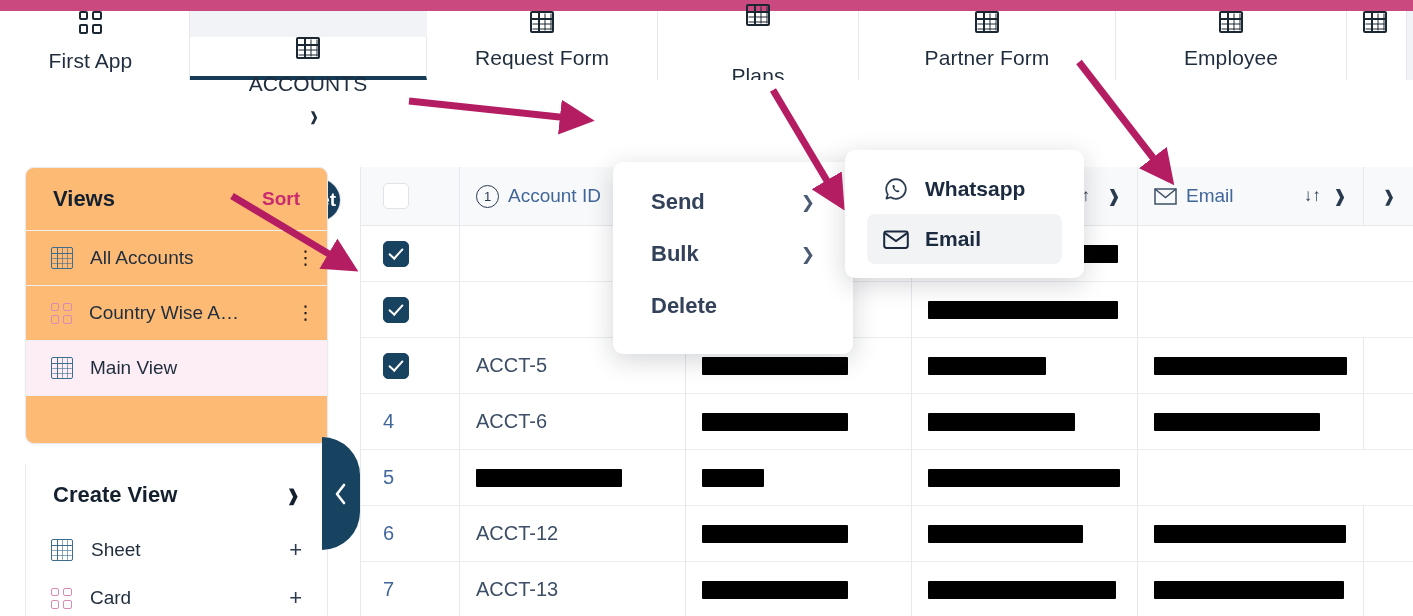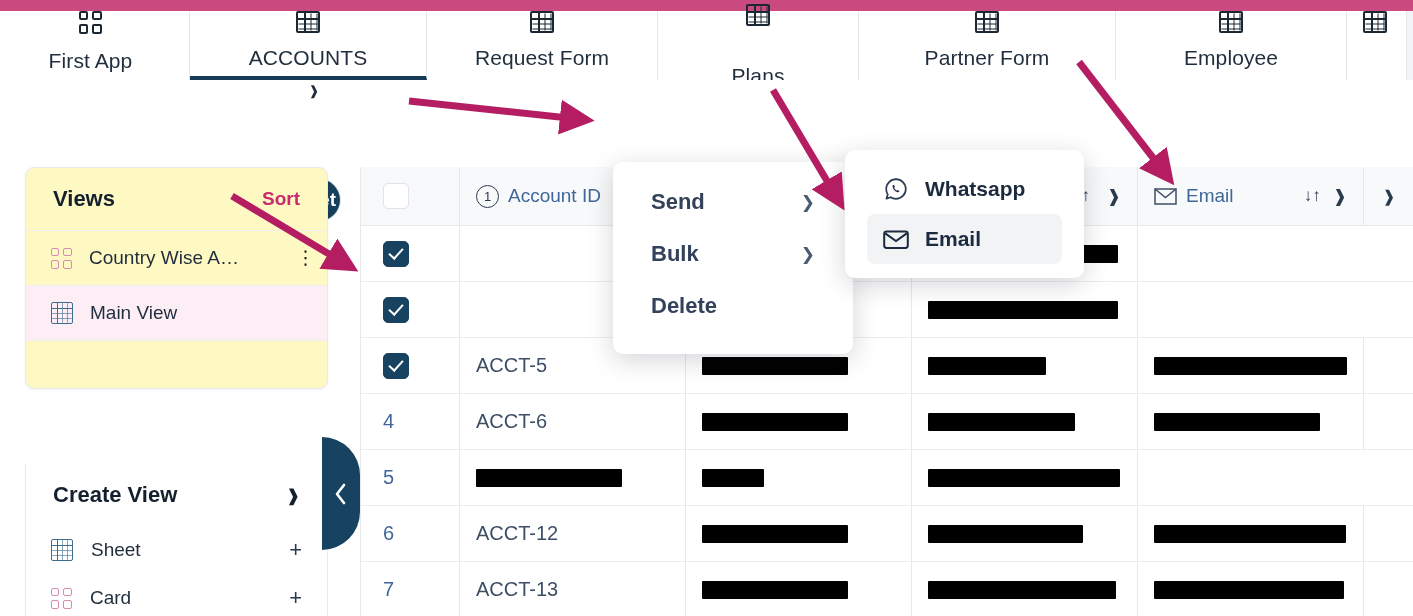--- a/index.html
+++ b/index.html
@@ -14,21 +14,21 @@
   
   .top-strip{position:absolute;left:0;top:0;width:1413px;height:11px;background:#ca4a80;}
 
   
   .tabbar{position:absolute;left:0;top:11px;width:1413px;height:69px;background:#f1f3f6;
           display:flex;align-items:stretch;}
   .tab{background:#fff;display:flex;align-items:center;gap:13px;padding:0 26px;
        border-right:1px solid #e4e7ec;box-sizing:border-box;position:relative;
        font-size:21px;color:#1f2d3d;letter-spacing:.1px;white-space:nowrap;flex-direction:column;}
   .tab.app{gap:15px;padding:0 26px 0 18px;}
-  .tab.active{border-bottom:4px solid #153b56;z-index:2;}
+  .tab.active{border-bottom:4px solid #153b56;z-index:2;margin-top:26px;}
   .tab .chev{font-size:13px;color:#1f2d3d;margin-left:12px;}
   .grid-ic{display:inline-block;width:24px;height:22px;border:2px solid #1b2733;
            border-radius:2px;position:relative;box-sizing:border-box;flex:0 0 auto;}
   .grid-ic:before{content:"";position:absolute;left:0;right:0;top:5px;height:0;
            border-top:2px solid #1b2733;box-shadow:0 5px 0 -0.5px #1b2733,0 10px 0 -0.5px #1b2733;}
   .grid-ic:after{content:"";position:absolute;top:0;bottom:0;left:6px;width:0;
            border-left:2px solid #1b2733;box-shadow:6px 0 0 -0.5px #1b2733,12px 0 0 -0.5px #1b2733;}
   .app-ic{display:inline-block;width:23px;height:23px;position:relative;flex:0 0 auto;}
   .app-ic i{position:absolute;border:2px solid #1b2733;border-radius:2px;box-sizing:border-box;}
   .app-ic i:nth-child(1){left:0;top:0;width:9px;height:9px;}
@@ -47,21 +47,21 @@
   .seg span.on{background:#173f5c;color:#fff;border-radius:22px;height:42px;font-weight:bold;padding:0 21px;}
   .search{position:absolute;left:880px;top:98px;width:240px;height:44px;border:1px solid #dfe3ea;
           border-radius:23px;background:#fff;display:flex;align-items:center;gap:12px;
           padding:0 18px;box-sizing:border-box;}
   .search .ph{font-size:19px;color:#9aa3af;}
 
   .ico{display:inline-block;flex:0 0 auto;}
   svg{display:block;}
 
   
-  .views{position:absolute;left:25px;top:167px;width:303px;background:#fef9c3;
+  .views{position:absolute;left:25px;top:167px;width:303px;background:#fdba74;
          border:1px solid #e8eaee;border-radius:9px;box-shadow:0 1px 3px rgba(16,24,40,.05);
          box-sizing:border-box;overflow:hidden;}
   .views-head{height:63px;display:flex;align-items:center;justify-content:space-between;
               padding:0 27px;border-bottom:1px solid #edeff2;box-sizing:border-box;}
   .views-head .t{font-size:22px;font-weight:bold;color:#14202e;}
   .views-head .sort{font-size:19px;font-weight:bold;color:#ca2a6e;cursor:pointer;}
   .vrow{height:55px;display:flex;align-items:center;gap:17px;padding:0 25px;
         border-bottom:1px solid #edeff2;box-sizing:border-box;font-size:19px;color:#1f2d3d;}
   .vrow.sel{background:#fdeef5;}
   .vrow .lbl{flex:1;white-space:nowrap;overflow:hidden;text-overflow:ellipsis;}
@@ -251,20 +251,25 @@
       </span>
     </div>
   </div>
 
   <div class="views">
     <div class="views-head">
       <span class="t">Views</span>
       <span class="sort">Sort</span>
     </div>
 
+    <div class="vrow">
+      <span class="gi-blue"></span>
+      <span class="lbl">All Accounts</span>
+      <span class="dots">⋮</span>
+    </div>
 
     <div class="vrow">
       <span class="ci-pink">
           <i></i>
           <i></i>
           <i></i>
           <i></i>
         </span>
       <span class="lbl">Country Wise A…</span>
       <span class="dots">⋮</span>

